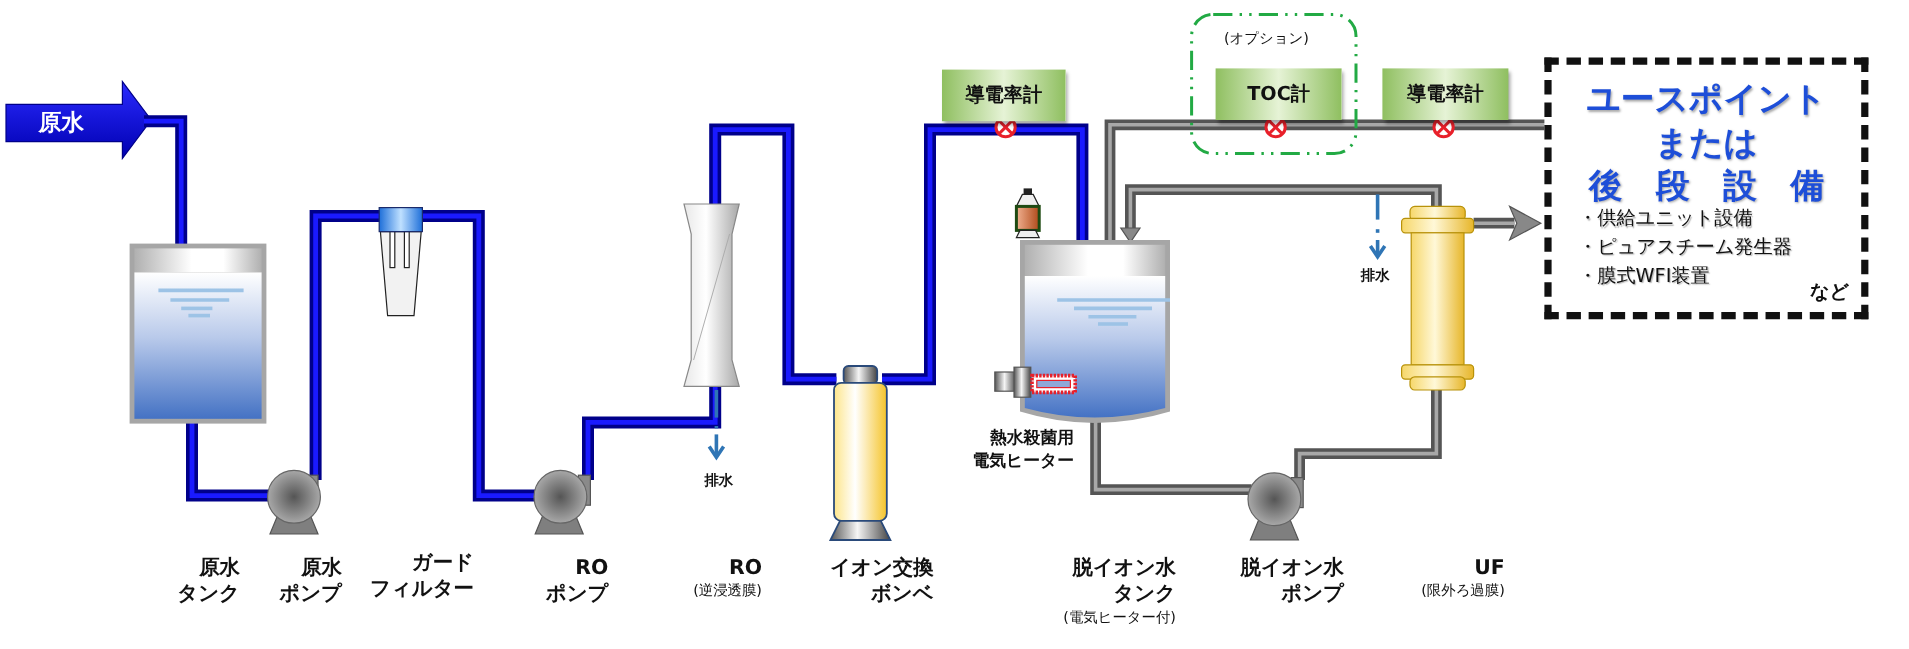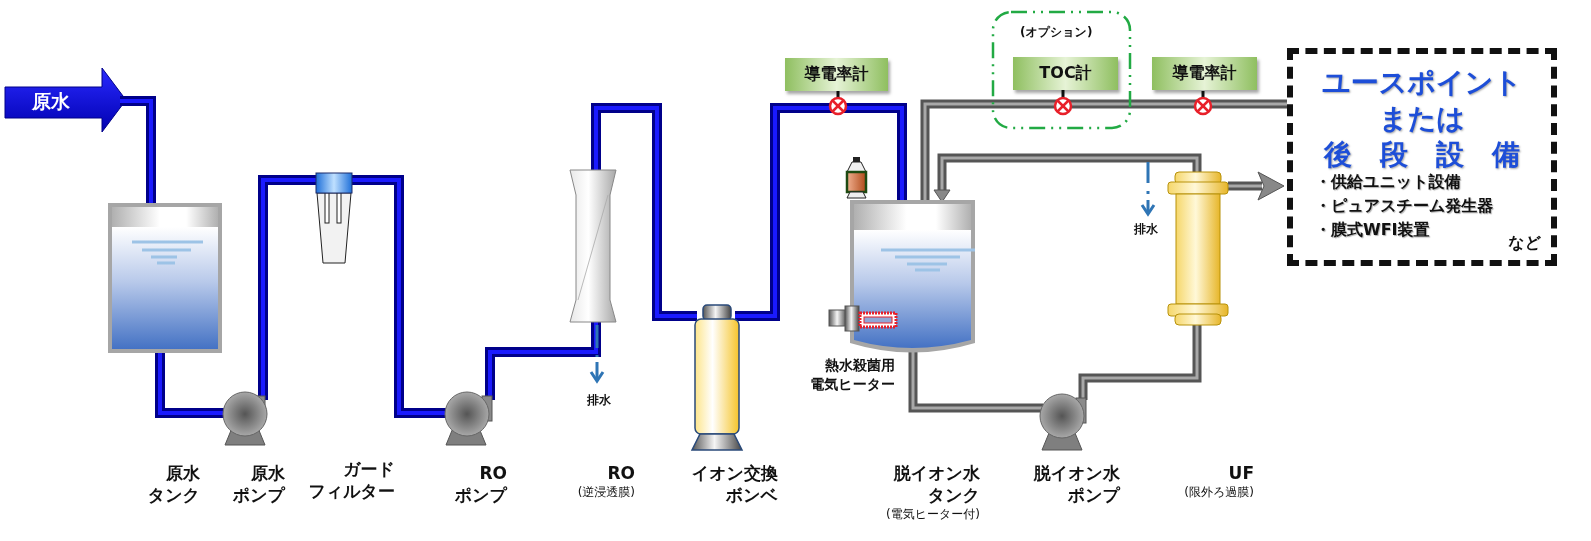--- a/index.html
+++ b/index.html
@@ -2,30 +2,30 @@
 <html><head>
   <meta charset="utf-8">
   <style>
     html, body { margin: 0; padding: 0; background: #ffffff; }
     body { width: 1591px; height: 541px; position: relative; overflow: hidden;
            font-family: "DejaVu Sans", "Liberation Sans", sans-serif; }
     #diagram { position: absolute; left: 0; top: 0; }
     .lbl { position: absolute; text-align: right; font-weight: bold; color: #111;
            font-size: 17px; line-height: 22px; }
     .lbl .sub { display: block; font-size: 12px; font-weight: normal; line-height: 16px; }
-    .meter { position: absolute; height: 33px; background: linear-gradient(90deg,#8fbf60 0%,#e6f3d6 50%,#8fbf60 100%);
+    .meter { position: absolute; height: 43px; background: linear-gradient(90deg,#8fbf60 0%,#e6f3d6 50%,#8fbf60 100%);
              box-shadow: 2px 3px 3px rgba(0,0,0,0.35); display: flex; align-items: center; justify-content: center;
              font-weight: bold; font-size: 16px; color: #111; }
     .drain { position: absolute; font-size: 12px; font-weight: bold; color: #111; }
     .option { position: absolute; font-size: 12px; color: #111; }
     #usepoint { position: absolute; left: 1287px; top: 48px; width: 270px; height: 218px;
                 border: 6px dashed #111; background: #fff; box-sizing: border-box; }
     #usepoint .t1 { position: absolute; left: 0; right: 0; text-align: center; font-weight: bold; font-size: 28px; color:#1d4ed8;
                     text-shadow: 1px 1px 2px rgba(0,0,0,0.35); }
-    #usepoint .li { position: absolute; left: 22px; font-size: 16px; font-weight: bold; color:#111;
+    #usepoint .li { position: absolute; left: 22px; font-size: 16px; font-weight: normal; color:#111;
                     text-shadow: 1px 1px 1px rgba(0,0,0,0.3); text-align: right; }
     #usepoint .etc { position: absolute; right: 10px; bottom: 6px; font-size: 16px; font-weight: bold; color:#111;text-align:right; }
     #rawin-label { position: absolute; left: 32px; top: 89px; color: #fff; font-weight: bold; font-size: 19px; }
   </style>
 </head>
 <body>
 
 <svg id="diagram" width="1591" height="541" viewBox="0 0 1591 541">
   <defs>
     <linearGradient id="tankWater" x1="0" y1="0" x2="0" y2="1">
@@ -237,21 +237,21 @@
     </g>
   </g>
 </svg>
 
 <div id="rawin-label">原水</div>
 
 <div class="meter" style="left:785px; top:58px; width:103px;">導電率計</div>
 <div class="meter" style="left:1013px; top:57px; width:105px;">TOC計</div>
 <div class="meter" style="left:1152px; top:57px; width:105px;">導電率計</div>
 
-<div class="option" style="left:1020px; top:24px;font-weight:bold;">(オプション)</div>
+<div class="option" style="left:1020px; top:24px;">(オプション)</div>
 
 <div class="drain" style="left:587px; top:392px;">排水</div>
 <div class="drain" style="left:1134px; top:221px;">排水</div>
 
 <div class="lbl" style="left:785px; top:356px; width:110px; font-size:14px; line-height:19px;">
   <span>熱水殺菌用</span><br>
   <span>電気ヒーター</span>
 </div>
 
 <div class="lbl" style="left:120px; top:462px; width:80px;">

